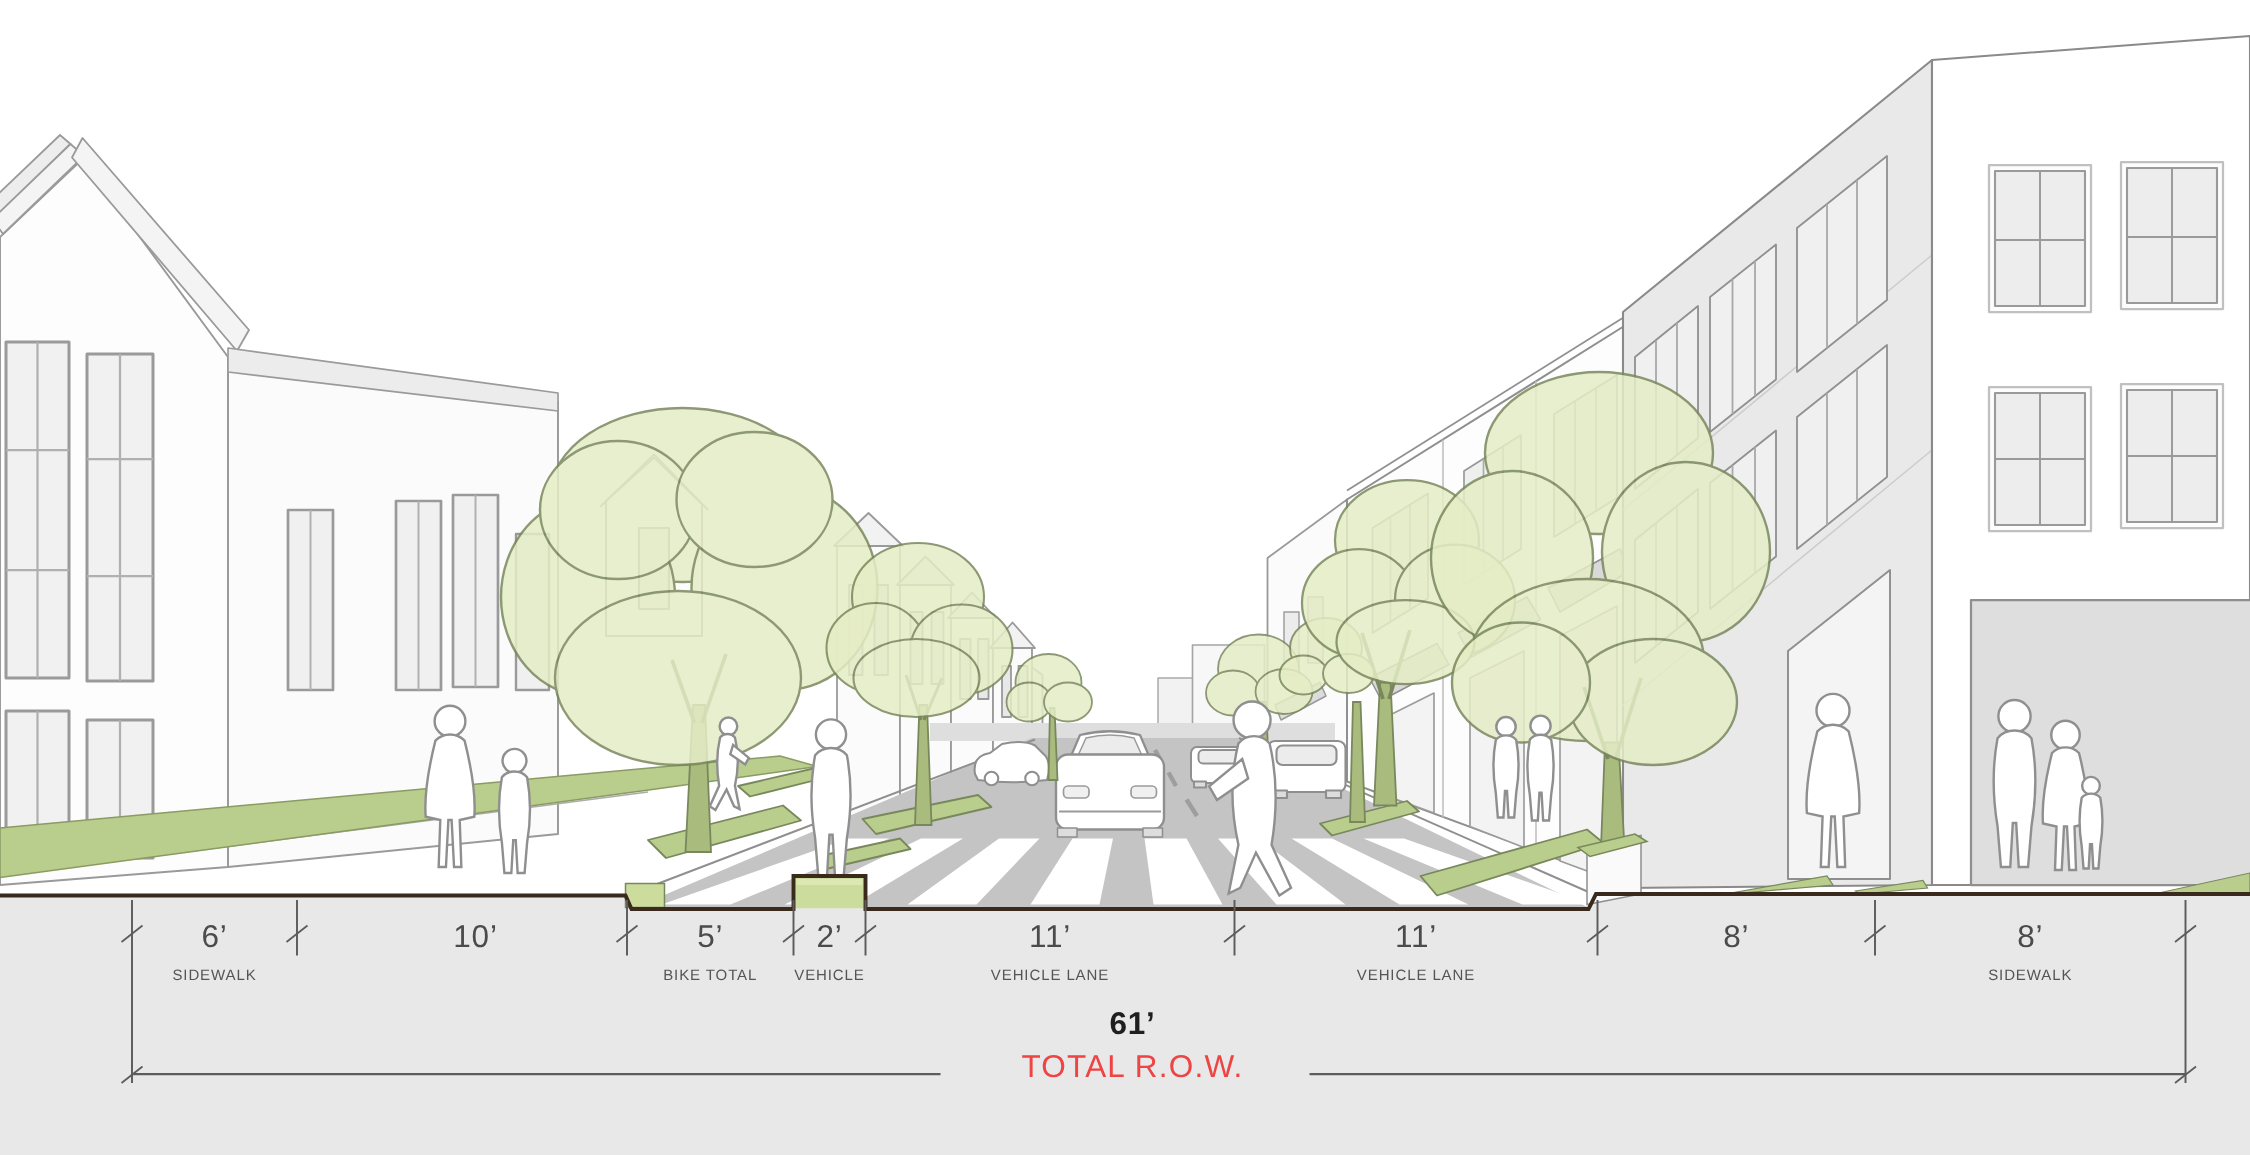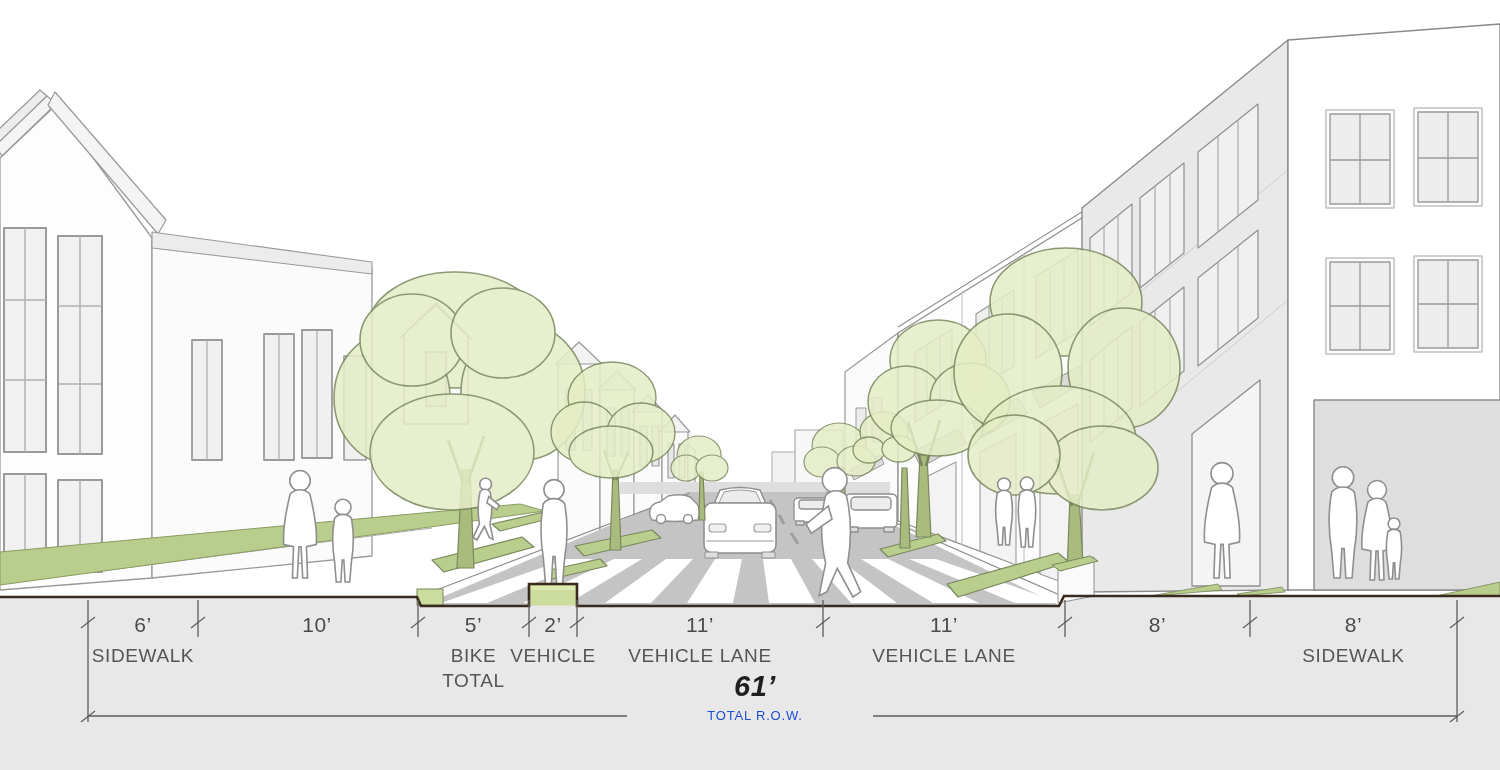--- a/index.html
+++ b/index.html
@@ -2,25 +2,25 @@
 <html><head>
 <meta charset="utf-8">
 <style>
   html,body{margin:0;padding:0;background:#fff;}
   #canvas{position:relative;width:1500px;height:770px;background:#ffffff;overflow:hidden;
           font-family:"Liberation Sans",sans-serif;}
   #scene,#dim-svg{position:absolute;left:0;top:0;width:1500px;height:770px;}
   #dim-layer{position:absolute;left:0;top:0;width:1500px;height:770px;pointer-events:none;}
   .dim-seg{position:absolute;top:614px;display:flex;flex-direction:column;align-items:center;color:#4b4b4b;}
   .dim-value{font-size:21px;line-height:1;letter-spacing:0.5px;}
-  .dim-label{font-size:19px;margin-top:9px;line-height:1.3;text-align:center;white-space:pre-line;
+  .dim-label{font-size:10px;margin-top:9px;line-height:1.3;text-align:center;white-space:pre-line;
              letter-spacing:0.6px;color:#555555;}
   #dim-total{position:absolute;top:672px;transform:translateX(-50%);text-align:center;}
-  .total-value{font-size:29px;font-weight:bold;color:#1f1f1f;line-height:1;letter-spacing:0.5px;font-style:italic;}
-  .total-label{font-size:13px;margin-top:7px;color:#1d4ed8;letter-spacing:0.8px;}
+  .total-value{font-size:21px;font-weight:bold;color:#1f1f1f;line-height:1;letter-spacing:0.5px;}
+  .total-label{font-size:21px;margin-top:7px;color:#ef4444;letter-spacing:0.8px;}
 </style>
 </head>
 <body>
 
 <div id="canvas">
 
 <svg id="scene" viewBox="0 0 1500 770">
   <defs>
     <g id="pd-stand" fill="#ffffff" stroke="#8f8f8f" stroke-width="1.6">
       <circle cx="0" cy="-89" r="9.5" vector-effect="non-scaling-stroke"></circle>

